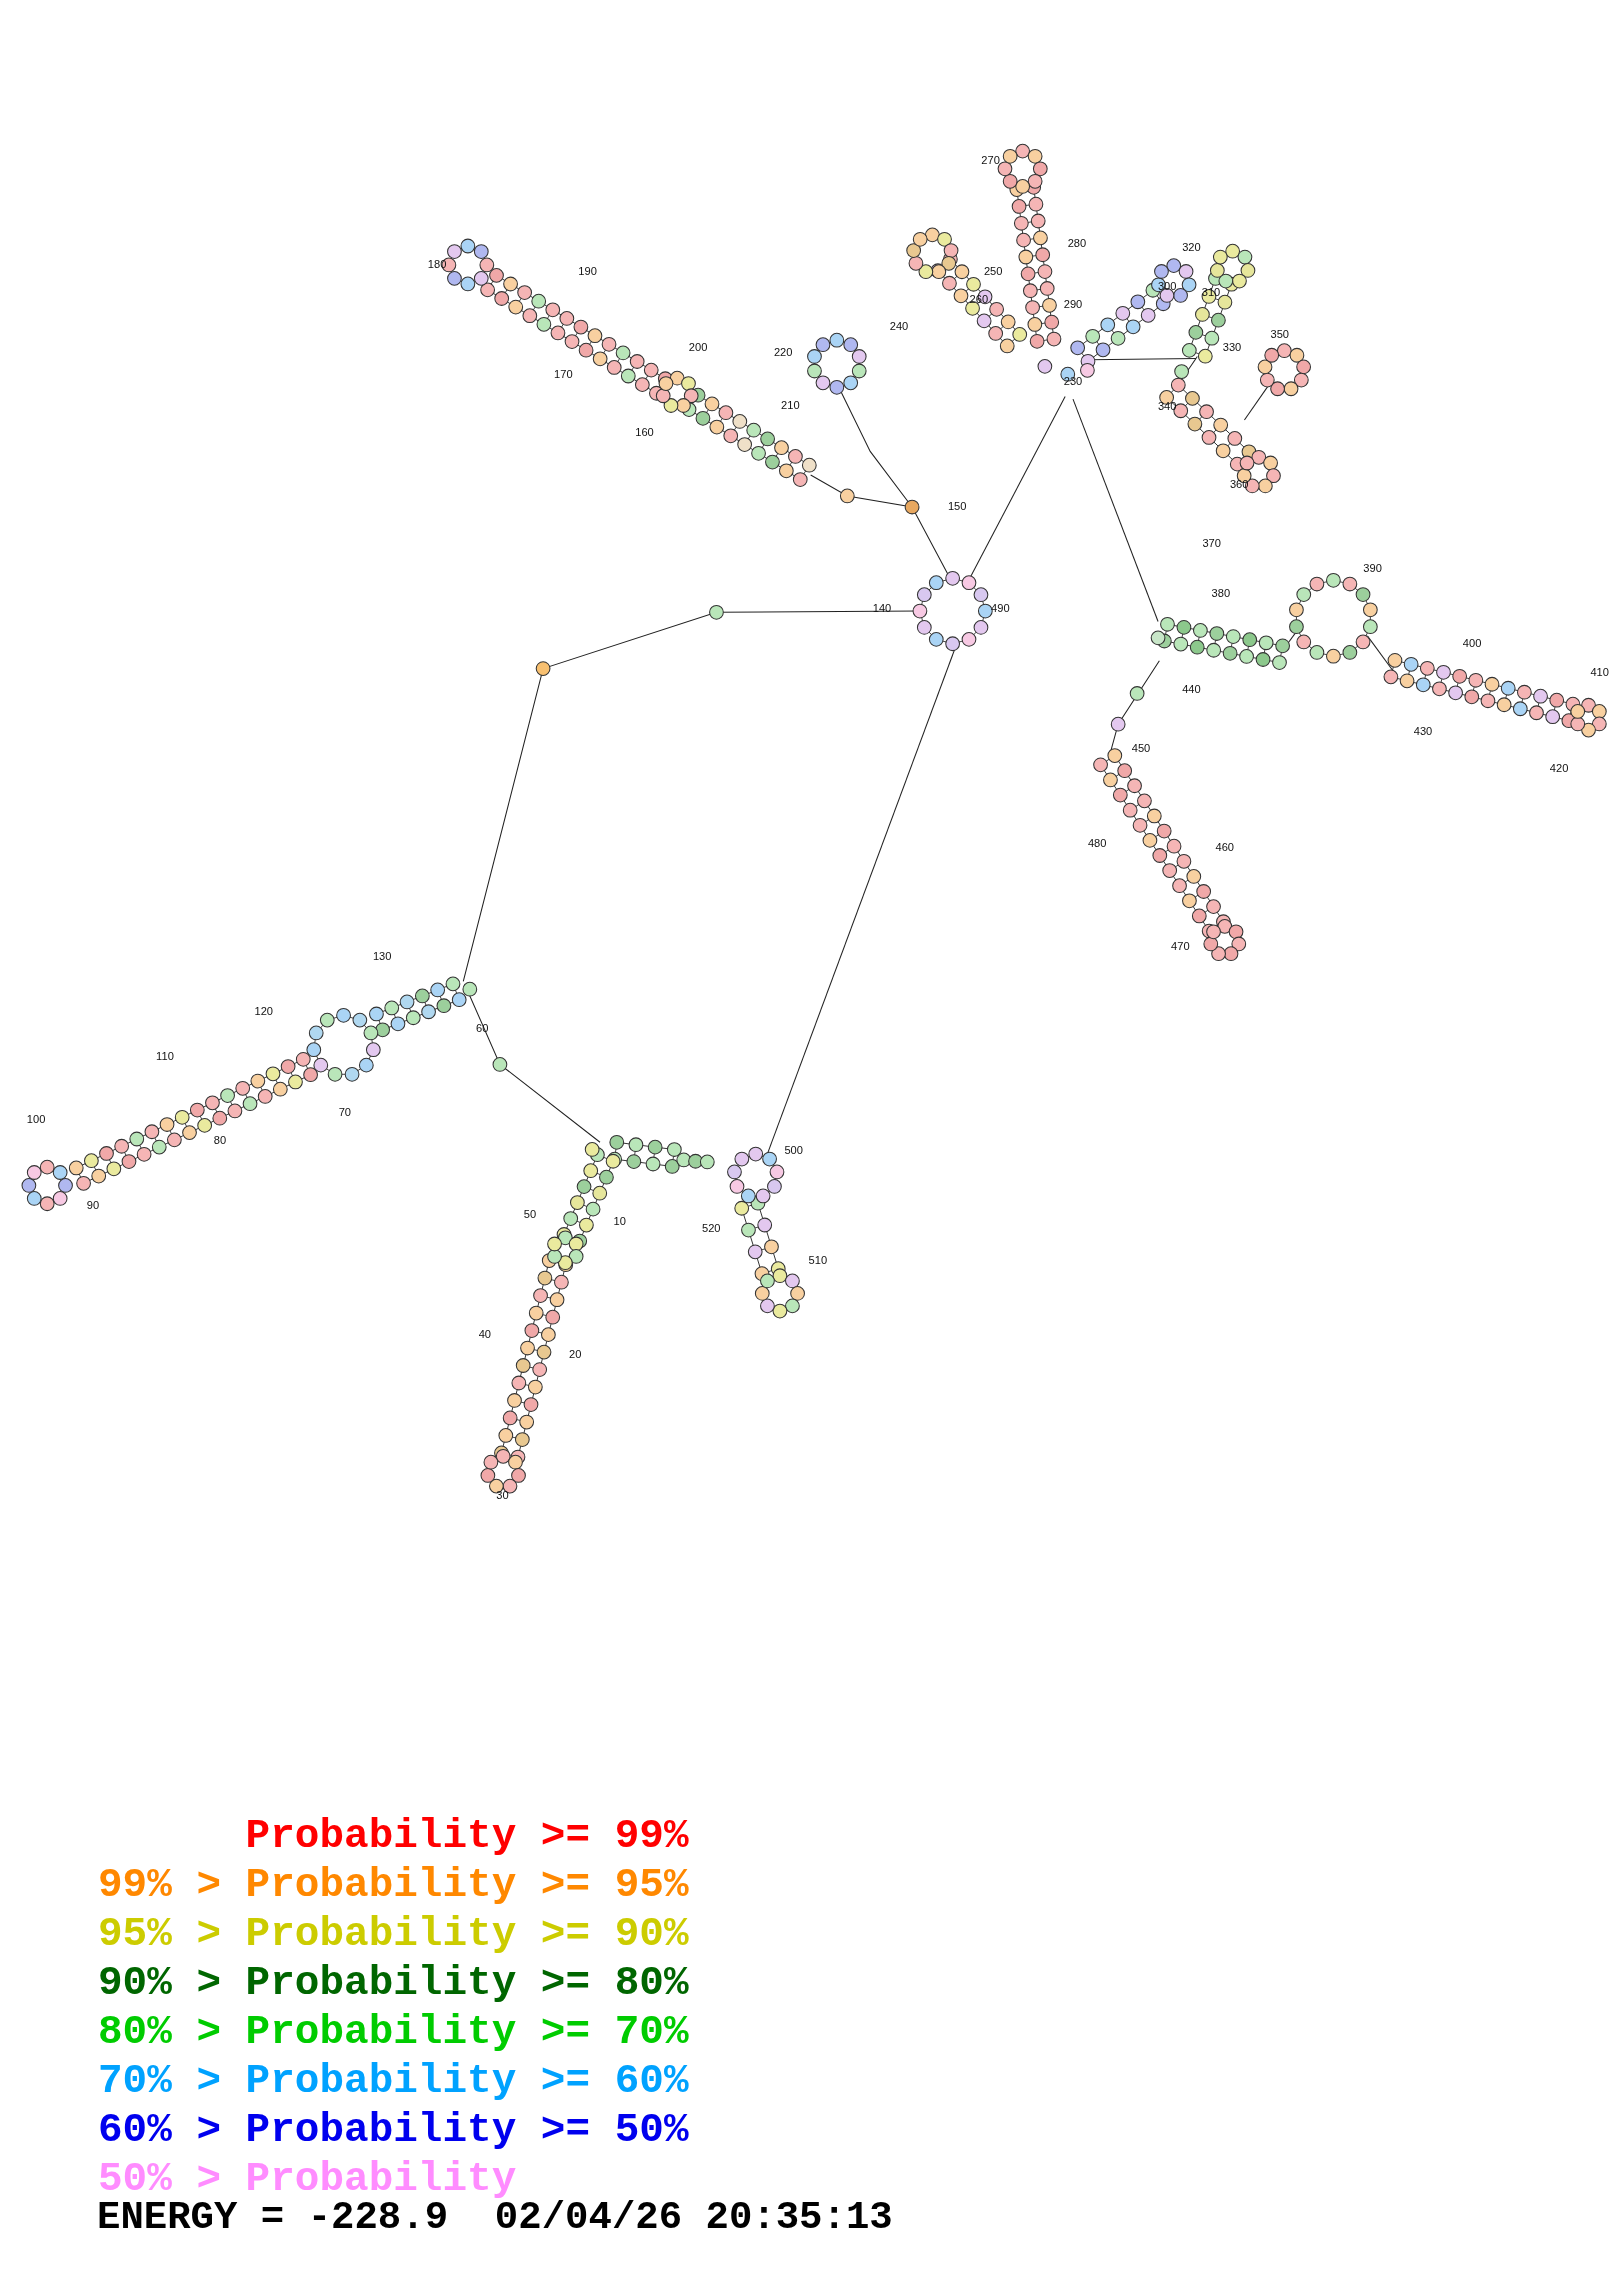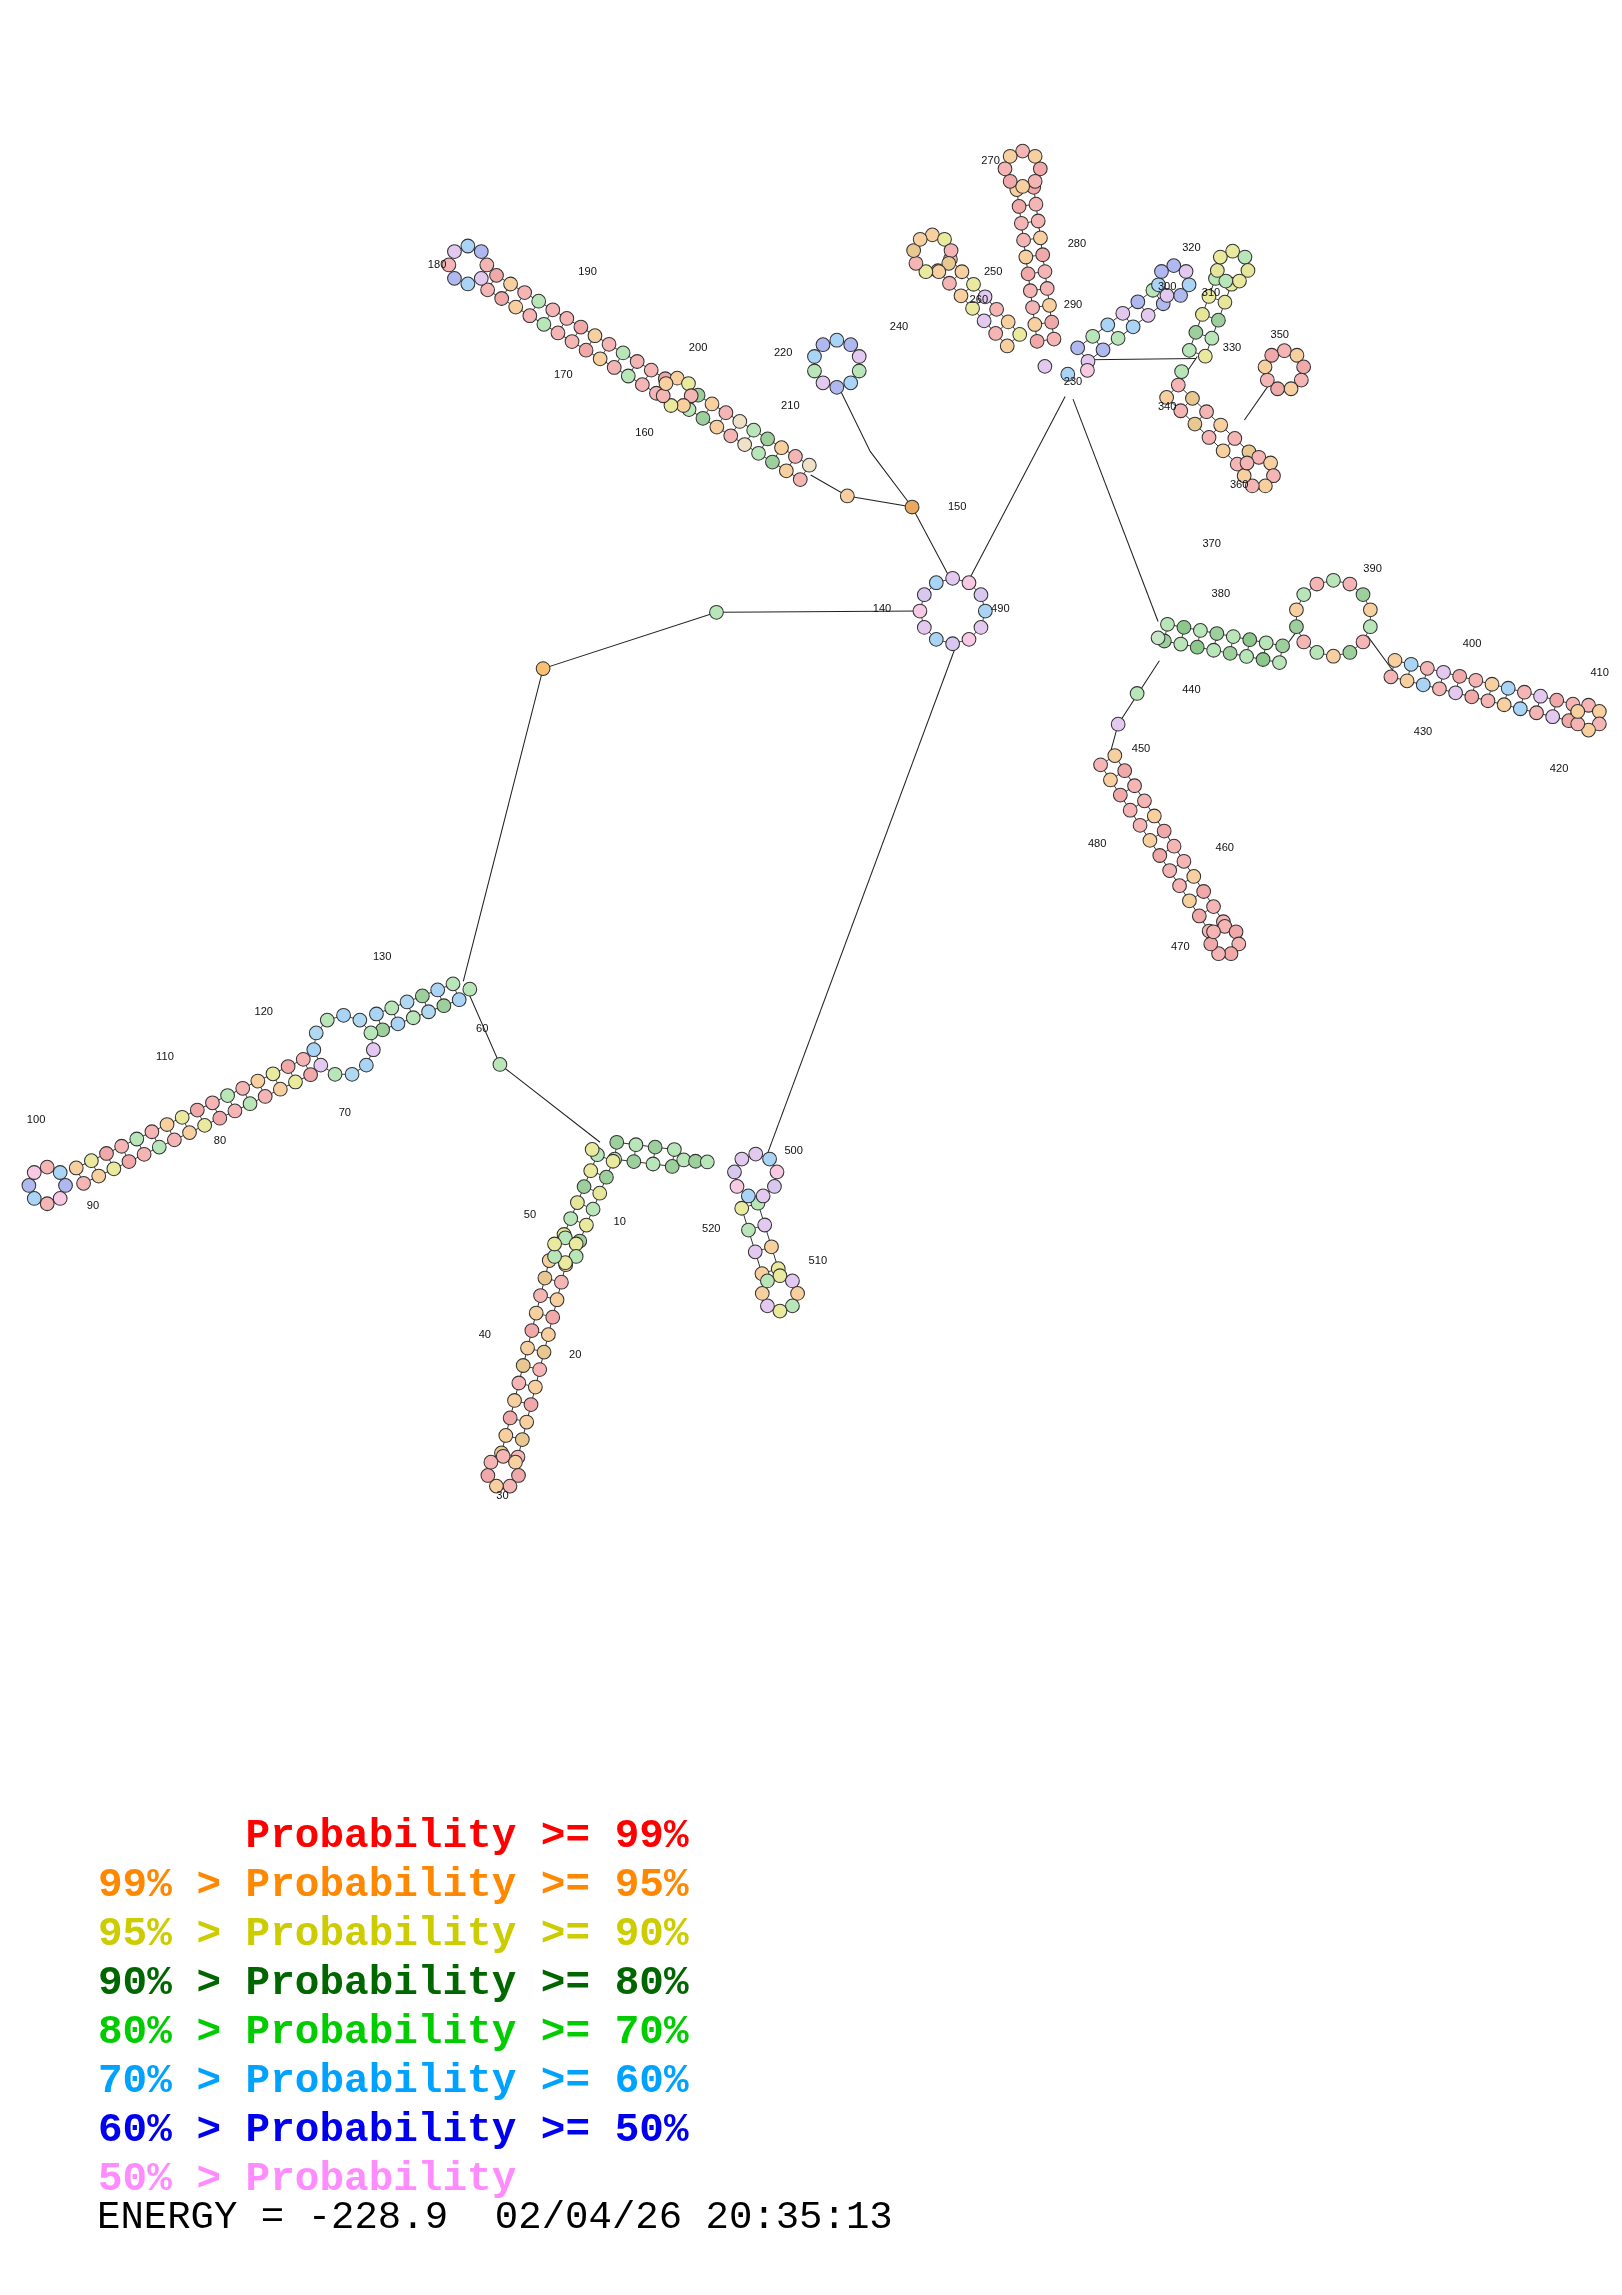--- a/index.html
+++ b/index.html
@@ -2,21 +2,21 @@
 <html style="font-size:10.5px"><head>
 <meta charset="utf-8">
 <style>
   html,body{margin:0;padding:0;background:#ffffff;}
   body{width:1622px;height:2295px;position:relative;font-family:"Liberation Sans",sans-serif;}
   #structure-svg{position:absolute;left:0;top:0;width:1622px;height:2295px;}
   #structure-svg text{font-family:"Liberation Sans",sans-serif;}
   #legend{position:absolute;left:98px;top:1794px;font-family:"Liberation Mono","DejaVu Sans Mono",monospace;
           font-weight:bold;font-size:41px;line-height:49px;white-space:pre;margin-top:18px;}
   #energy{position:absolute;left:97px;top:2196px;font-family:"Liberation Mono","DejaVu Sans Mono",monospace;
-          font-weight:normal;font-size:39px;color:#000;white-space:pre;}
+          font-weight:bold;font-size:39px;color:#000;white-space:pre;}
 </style>
 </head>
 <body>
 
 <div>
   <svg id="structure-svg" viewBox="0 0 2479 3508">
       <polyline points="1239,726 1295,758 1394,775 1452,884" fill="none" stroke="#222222" stroke-width="1.6"></polyline>
       <polyline points="1282,592 1330,690 1394,775" fill="none" stroke="#222222" stroke-width="1.6"></polyline>
       <polyline points="1478,892 1628,606" fill="none" stroke="#222222" stroke-width="1.6"></polyline>
       <polyline points="1640,610 1770,950" fill="none" stroke="#222222" stroke-width="1.6"></polyline>

